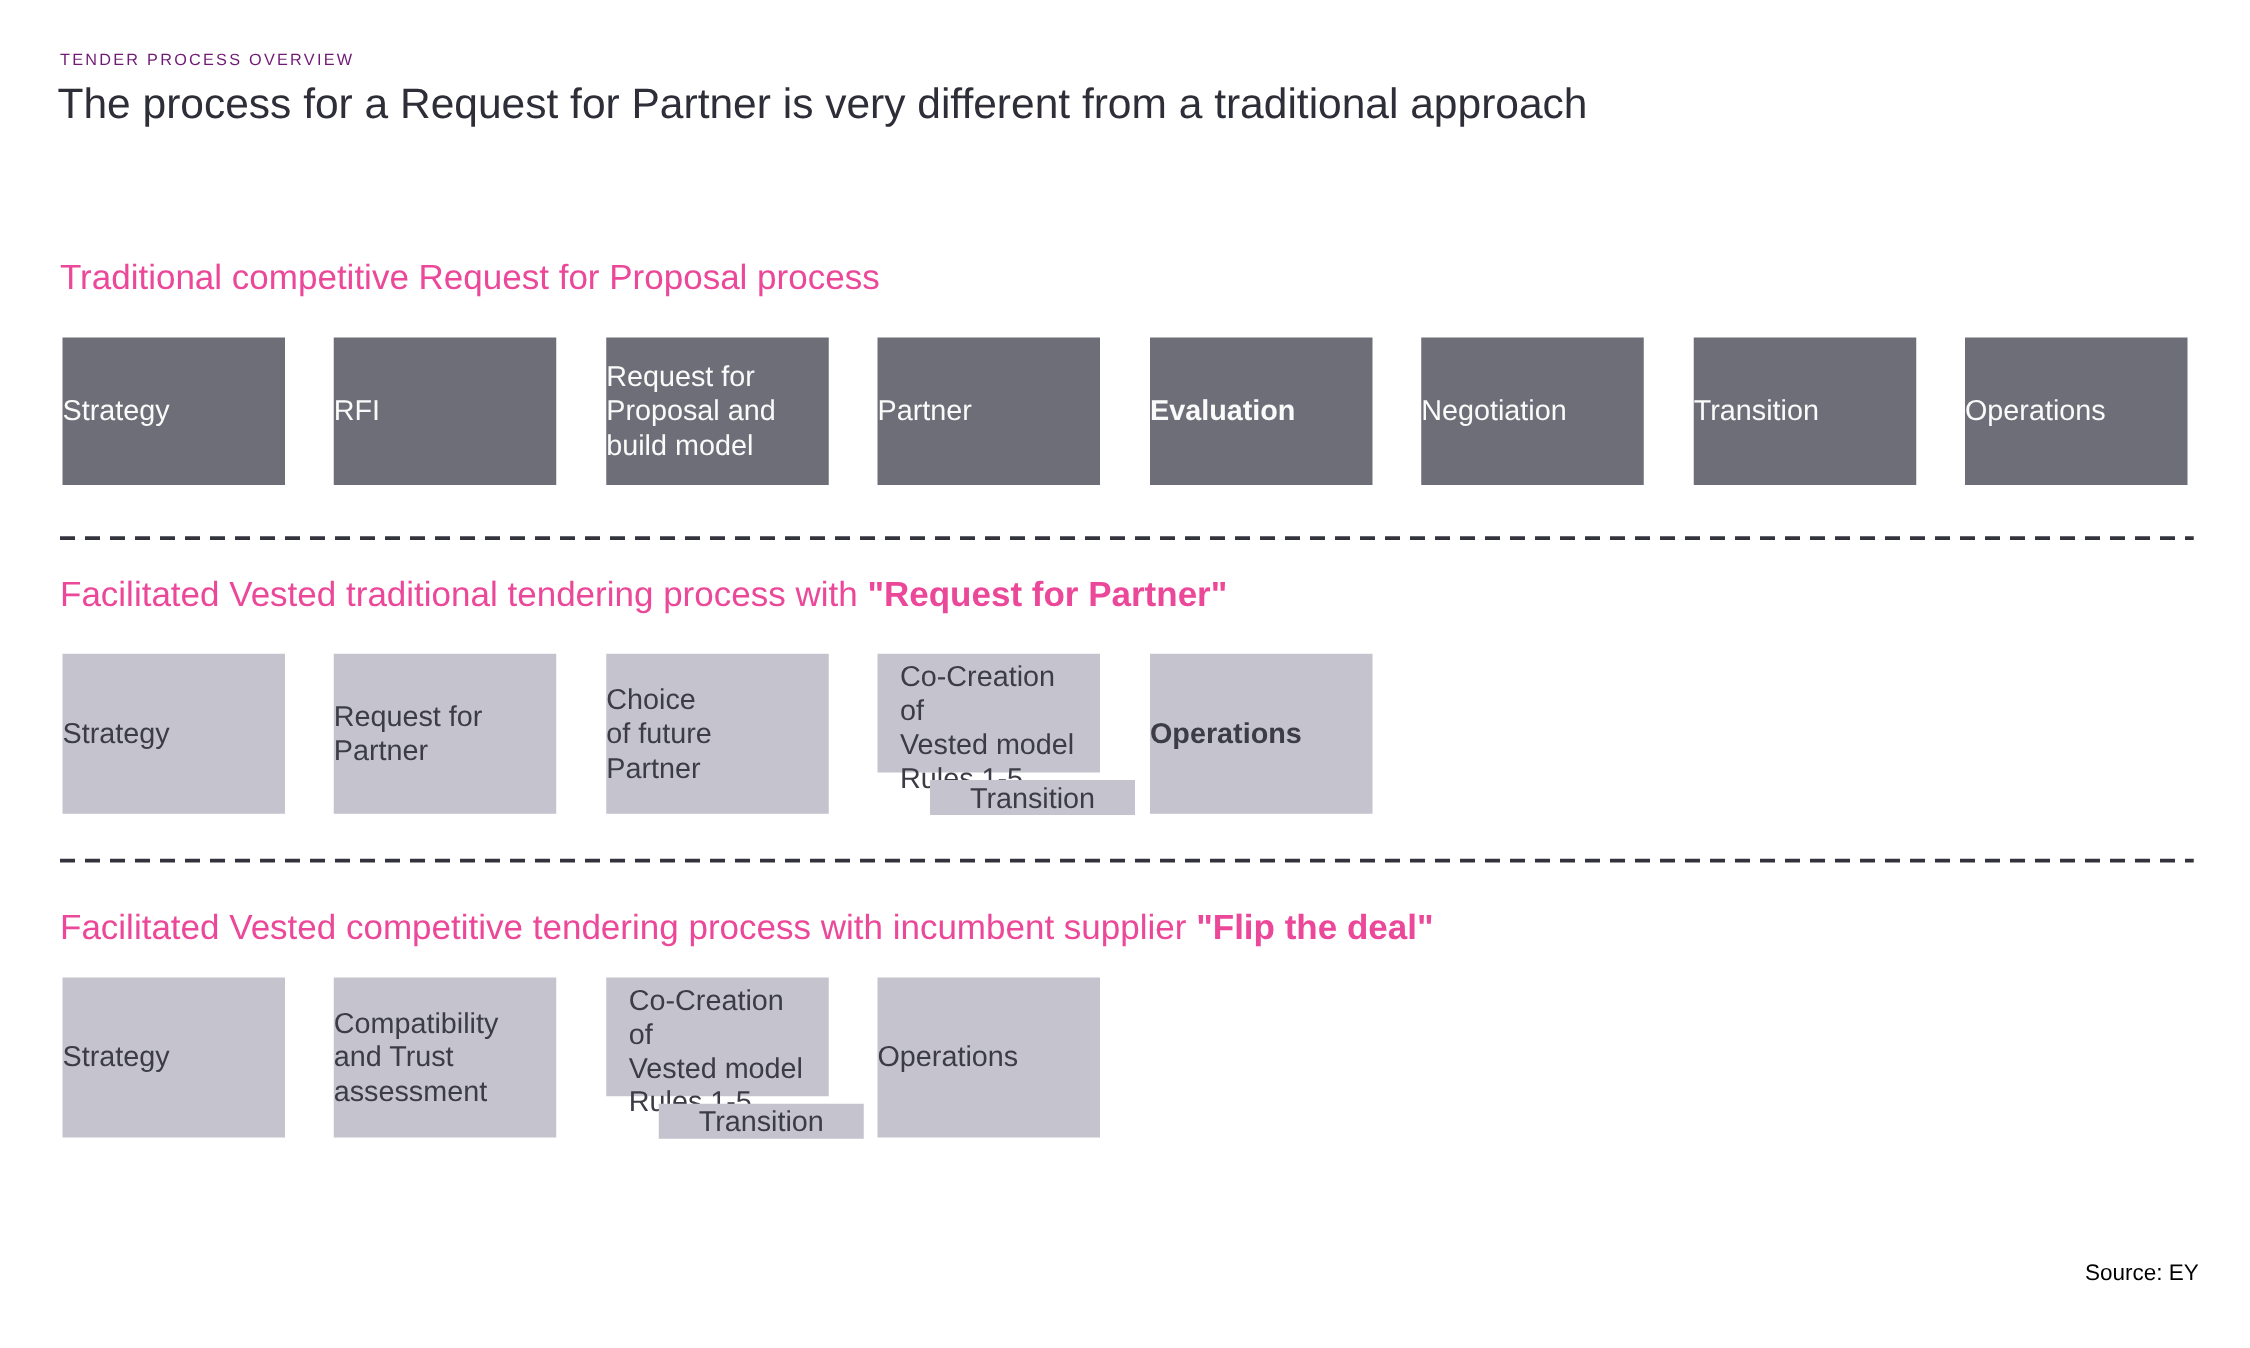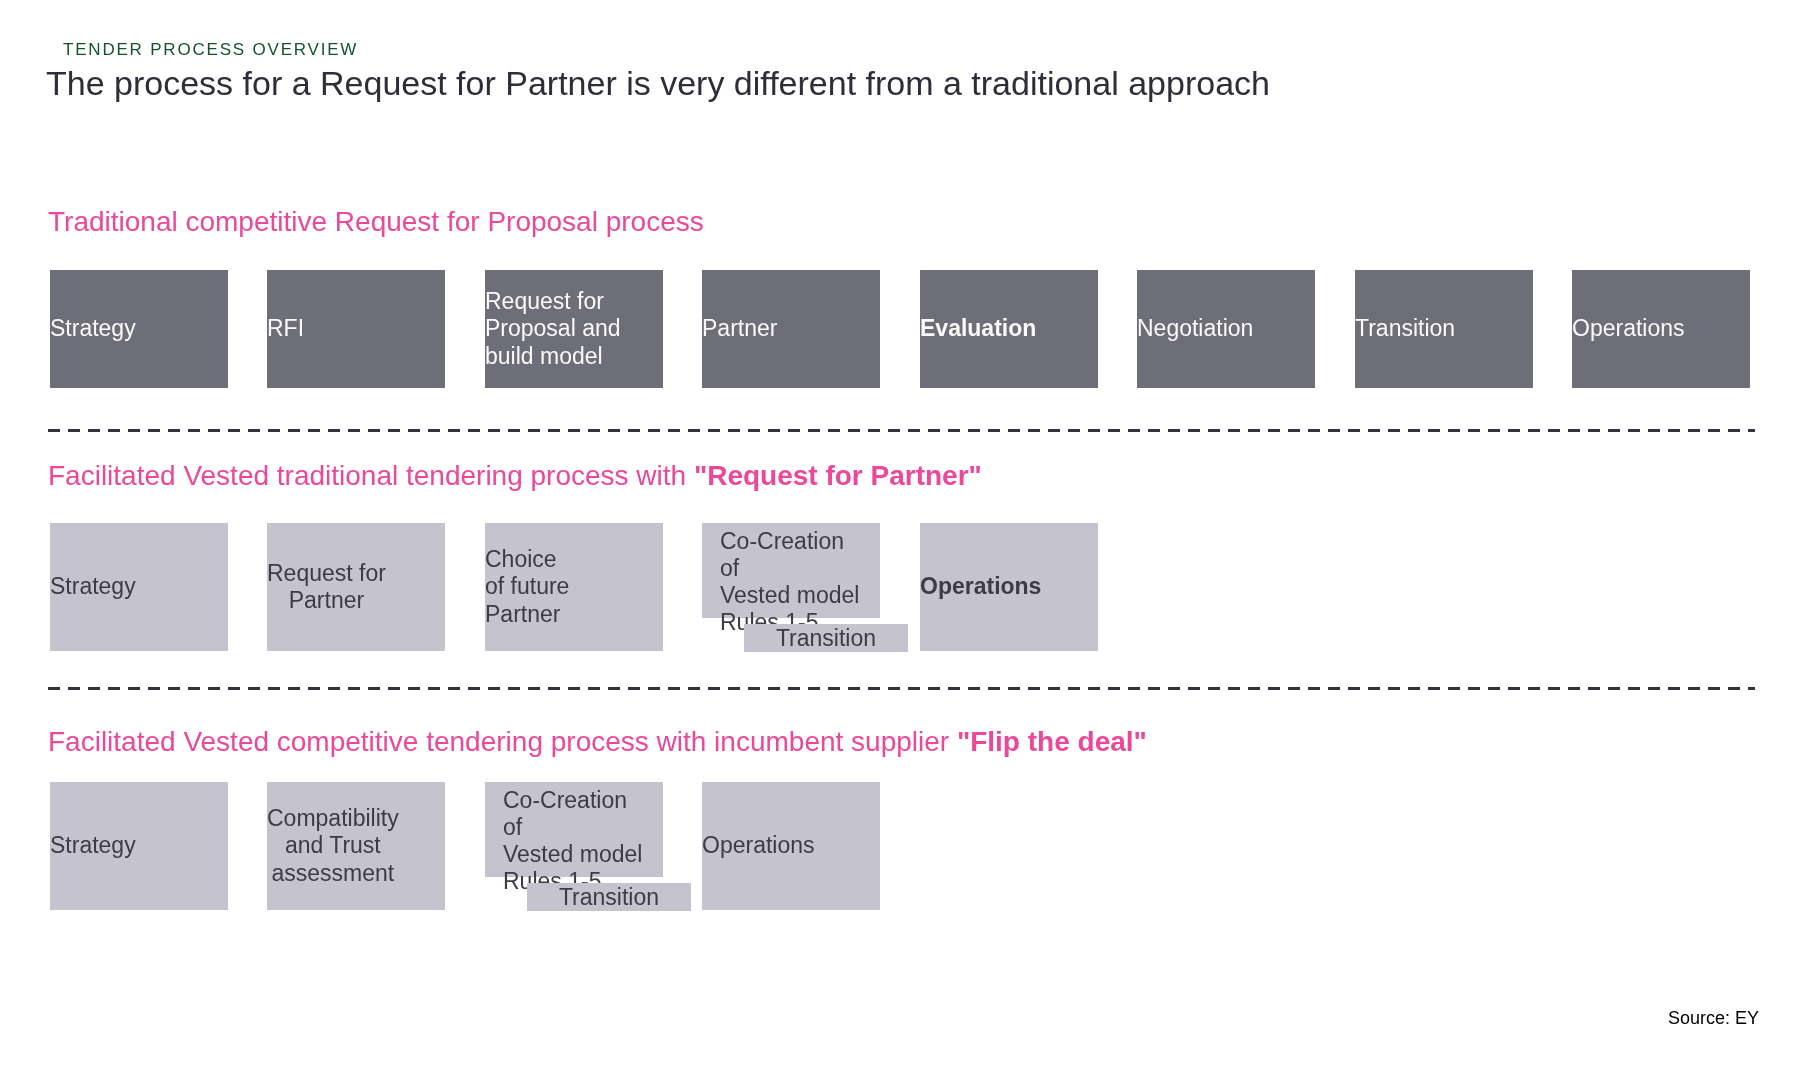--- a/index.html
+++ b/index.html
@@ -7,25 +7,24 @@
     position: relative;
     width: 1800px;
     height: 1078px;
     background: #ffffff;
     font-family: "Liberation Sans", sans-serif;
     overflow: hidden;
   }
   .kicker {
     position: absolute;
     left: 48px; top: 40px;
-    font-size: 17px;
+    font-size: 13px;
     font-weight: 500;
     letter-spacing: 1.8px;
-    color: #14532d;
-    margin-left: 15px;
+    color: #701a75;
   }
   .page-title {
     position: absolute;
     left: 46px; top: 64px;
     font-size: 34px;
     font-weight: 400;
     color: #2e2e38;
   }
   .section-heading {
     position: absolute;
@@ -79,21 +78,21 @@
     font-size: 23px;
     display: flex;
     align-items: center;
     justify-content: center;
   }
   .t-row2 { left: 744px; top: 624px; }
   .t-row3 { left: 527px; top: 883px; }
 
   
   .c1 { left: 50px; }
-  .c2 { left: 267px; text-align: center; }
+  .c2 { left: 267px; }
   .c3 { left: 485px; }
   .c4 { left: 702px; }
   .c5 { left: 920px; font-weight: bold; }
   .c6 { left: 1137px; }
   .c7 { left: 1355px; }
   .c8 { left: 1572px; }
 
   .dashline {
     position: absolute;
     left: 48px;

